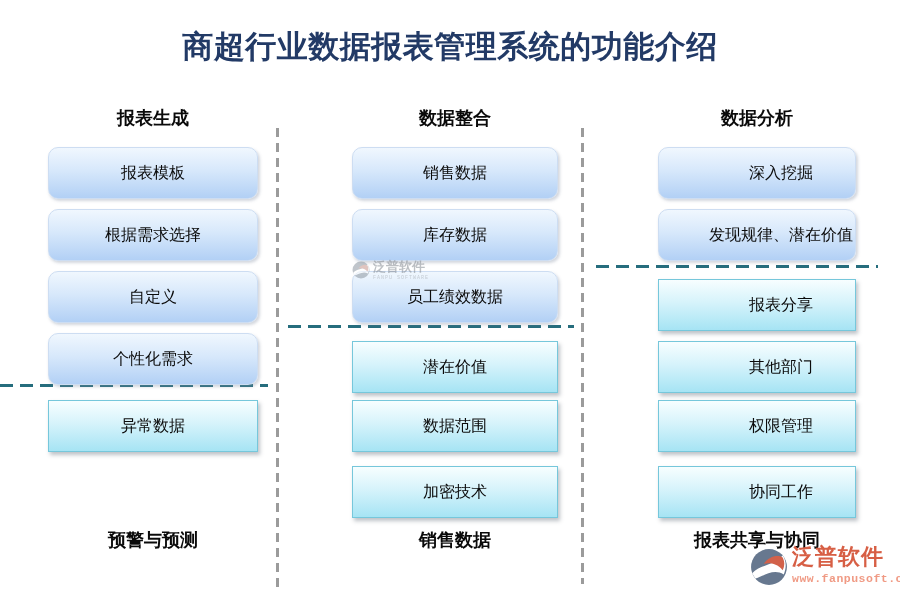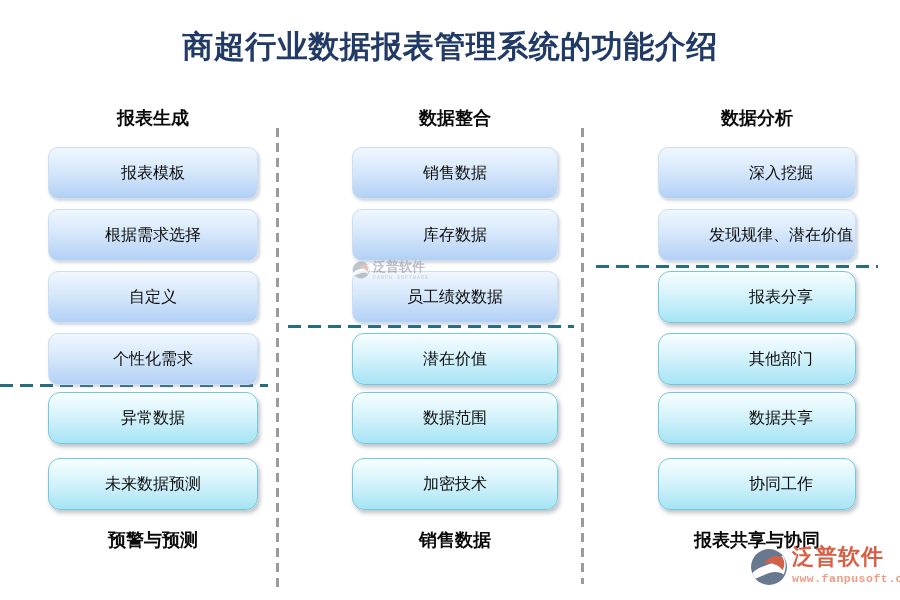--- a/index.html
+++ b/index.html
@@ -16,21 +16,21 @@
 
   .hc1,.fc1{left:48px;width:210px;}
   .hc2,.fc2{left:352px;width:206px;}
   .hc3,.fc3{left:658px;width:198px;}
 
   .box{position:absolute;height:52px;border-radius:10px;display:flex;align-items:center;
        justify-content:center;font-size:16px;font-weight:500;color:#0b0b0b;box-sizing:border-box;}
   .box.blue{background:linear-gradient(180deg,#f0f7fe 0%,#d7e8fb 45%,#b2d0f5 100%);
        border:1px solid #cdddf2;box-shadow:1.5px 2px 3px rgba(130,140,160,.35);}
   .box.cyan{background:linear-gradient(180deg,#f7feff 0%,#d6f3fb 45%,#a6e4f4 100%);
-       border:1.5px solid #76c7db;border-radius:12px;box-shadow:2px 3px 4px rgba(110,120,130,.45);}
+       border:1.5px solid #76c7db;border-radius:0;box-shadow:2px 3px 4px rgba(110,120,130,.45);margin-top:8px;}
 
   .c1{left:48px;width:210px;} .c2{left:352px;width:206px;} .c3{left:658px;width:198px;padding-left:48px;}
   .r1{top:147px}.r2{top:209px}.r3{top:271px}.r4{top:333px}.r5{top:392px}.r6{top:458px}
 
   .vdash{position:absolute;width:3px;
        background:repeating-linear-gradient(180deg,#9b9b9b 0 9px,transparent 9px 15px);}
   .v1{left:276px;top:128px;height:462px;}
   .v2{left:581px;top:128px;height:456px;}
 
   .hdash{position:absolute;height:3px;
@@ -62,38 +62,37 @@
   <div class="hdash h1"></div>
   <div class="hdash h2"></div>
   <div class="hdash h3"></div>
 
   <div class="col-header hc1">报表生成</div>
   <div class="box blue c1 r1">报表模板</div>
   <div class="box blue c1 r2">根据需求选择</div>
   <div class="box blue c1 r3">自定义</div>
   <div class="box blue c1 r4">个性化需求</div>
   <div class="box cyan c1 r5">异常数据</div>
-  <div class="box cyan c1 r6">未来数据预测</div>
   <div class="col-footer fc1">预警与预测</div>
 
   <div class="col-header hc2">数据整合</div>
   <div class="box blue c2 r1">销售数据</div>
   <div class="box blue c2 r2">库存数据</div>
   <div class="box blue c2 r3">员工绩效数据</div>
   <div class="box cyan c2 r4">潜在价值</div>
   <div class="box cyan c2 r5">数据范围</div>
   <div class="box cyan c2 r6">加密技术</div>
   <div class="col-footer fc2">销售数据</div>
 
   <div class="col-header hc3">数据分析</div>
   <div class="box blue c3 r1">深入挖掘</div>
   <div class="box blue c3 r2">发现规律、潜在价值</div>
   <div class="box cyan c3 r3">报表分享</div>
   <div class="box cyan c3 r4">其他部门</div>
-  <div class="box cyan c3 r5">数据共享</div>
+  <div class="box cyan c3 r5">权限管理</div>
   <div class="box cyan c3 r6">协同工作</div>
   <div class="col-footer fc3">报表共享与协同</div>
 
   <div class="watermark">
     <span>
       <svg width="18" height="18" viewBox="0 0 36 36">
         <circle cx="18" cy="18" r="17" fill="#8d97a1"></circle>
         <path d="M2 24 C10 15, 20 18, 31 7 C34 11, 35 18, 32 25 C22 19, 12 27, 5 29 Z" fill="#ffffff"></path>
         <path d="M13 15 C18 8, 26 6, 31 9 C33 13, 33 17, 31 21 C25 14, 18 14, 13 15 Z" fill="#c8968d"></path>
       </svg>

